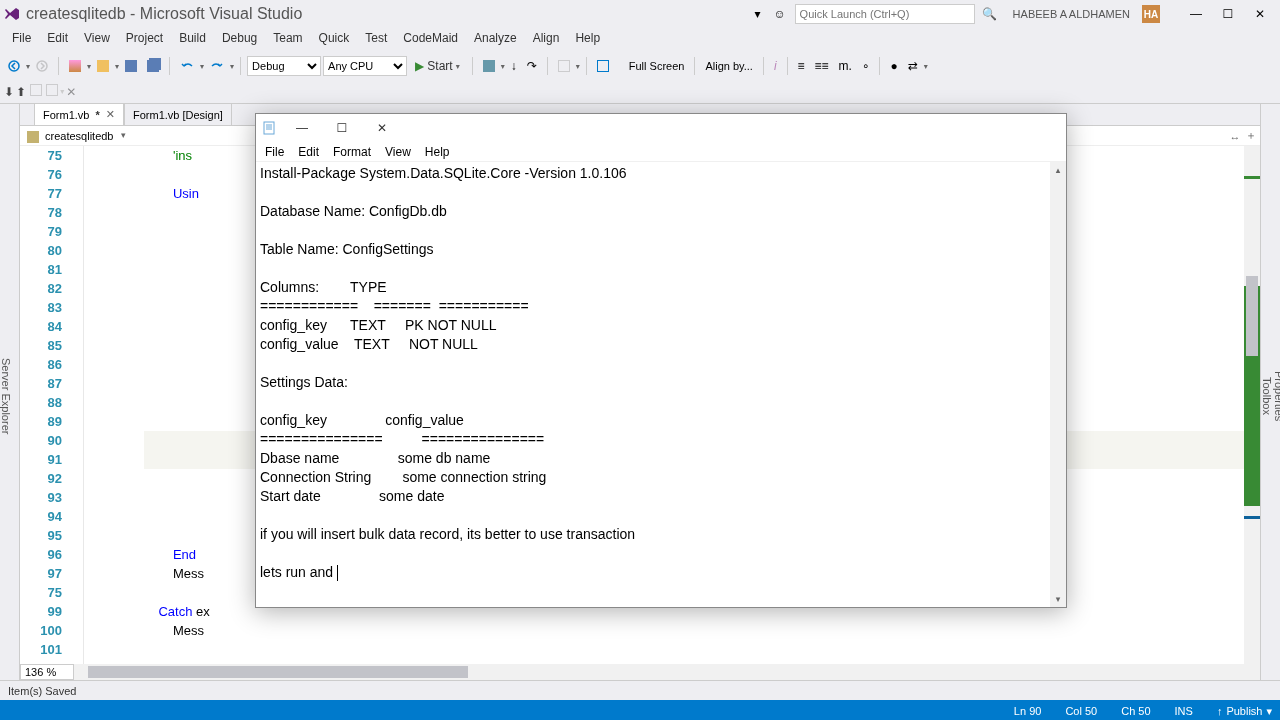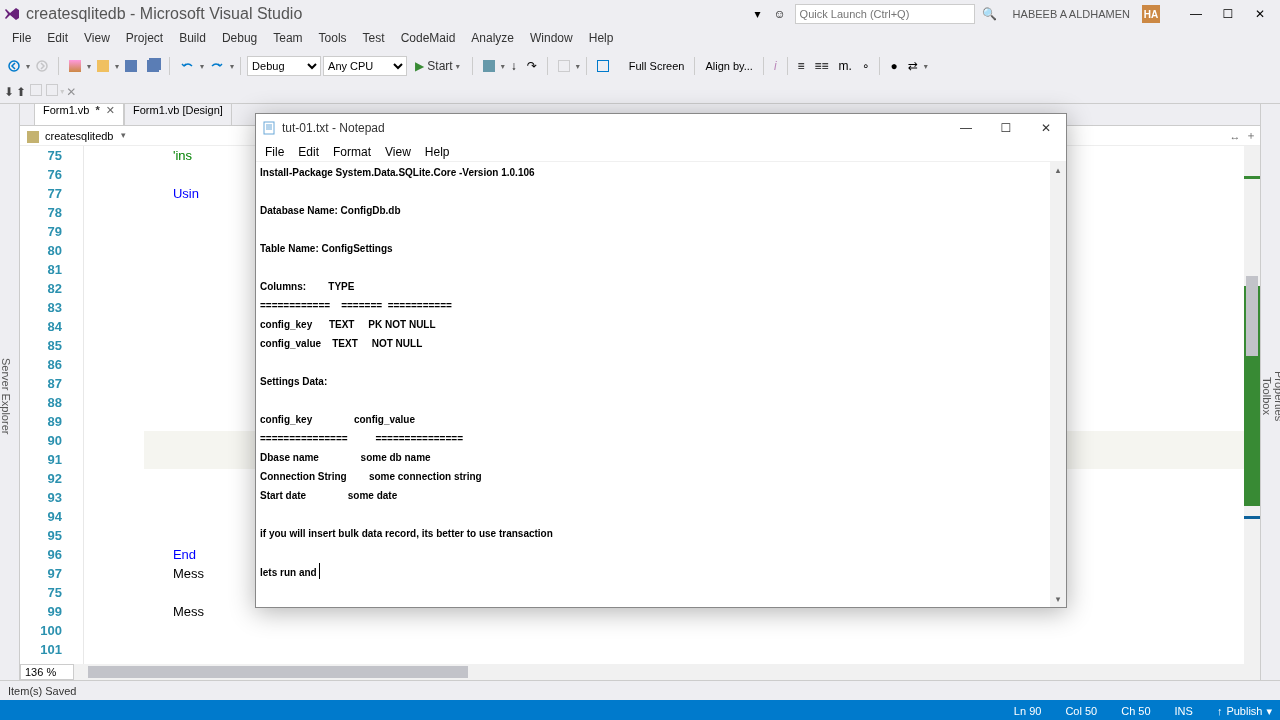--- a/index.html
+++ b/index.html
@@ -34,21 +34,21 @@
 .toolbar2 { height: 24px; background: #eeeef2; display: flex; align-items: center; padding: 0 4px; gap: 2px; border-bottom: 1px solid #ccc; }
 
 
 .main { display: flex; height: 576px; position: relative; }
 .left-rail { width: 20px; background: #eeeef2; writing-mode: vertical-lr; text-align: center; font-size: 11px; color: #555; padding-top: 8px; border-right: 1px solid #ccc; }
 .right-rail { width: 20px; background: #eeeef2; writing-mode: vertical-lr; text-align: center; font-size: 11px; color: #555; padding-top: 8px; border-left: 1px solid #ccc; }
 .editor-area { flex: 1; background: #fff; position: relative; display: flex; flex-direction: column; }
 
 
 .tabs { height: 22px; background: #eeeef2; display: flex; align-items: flex-end; padding-left: 14px; border-bottom: 1px solid #ccc; }
-.tab { height: 22px; padding: 0 8px; display: flex; align-items: flex-start; gap: 6px; font-size: 11px; border: 1px solid #ccc; border-bottom: none; background: #eeeef2; cursor: pointer; }
+.tab { height: 22px; padding: 0 8px; display: flex; align-items: center; gap: 6px; font-size: 11px; border: 1px solid #ccc; border-bottom: none; background: #eeeef2; cursor: pointer; }
 .tab.active { background: #fff; }
 .tab .dirty { color: #333; font-weight: bold; }
 .tab .close { cursor: pointer; color: #666; }
 
 
 .breadcrumb { height: 20px; background: #fff; border-bottom: 1px solid #eee; display: flex; align-items: center; padding-left: 4px; font-size: 11px; position: relative; }
 .breadcrumb .bc { border: 1px solid transparent; padding: 1px 14px 1px 20px; position: relative; }
 .breadcrumb .bc::after { content: '▾'; position: absolute; right: 2px; top: 1px; font-size: 9px; color: #666; }
 .breadcrumb .bc::before { content: ''; position: absolute; left: 2px; top: 2px; width: 12px; height: 12px; background: #c4b270; }
 .breadcrumb .right-ctrl { position: absolute; right: 2px; display: flex; gap: 2px; }
@@ -76,21 +76,21 @@
 
 
 .notepad { position: absolute; left: 255px; top: 113px; width: 812px; height: 495px; background: #fff; border: 1px solid #888; box-shadow: 0 4px 24px rgba(0,0,0,0.3); display: flex; flex-direction: column; }
 .np-title { height: 28px; background: #fff; display: flex; align-items: center; padding-left: 6px; }
 .np-title .np-icon { width: 14px; height: 14px; margin-right: 6px; display: inline-flex; }
 .np-title .np-text { flex: 1; font-size: 12px; color: #333; }
 .np-title .np-wc { display: flex; }
 .np-title .np-wc .npc { width: 40px; height: 24px; display: inline-flex; align-items: center; justify-content: center; cursor: pointer; color: #333; }
 .np-menu { height: 20px; background: #fff; display: flex; align-items: center; padding-left: 2px; font-size: 12px; border-bottom: 1px solid #f0f0f0; }
 .np-menu .npm { padding: 1px 7px; cursor: pointer; }
-.np-body { flex: 1; padding: 2px 4px; font-family: Consolas, 'Courier New', monospace; font-size: 10px; line-height: 18px; white-space: pre; overflow: hidden; position: relative; font-weight: bold; }
+.np-body { flex: 1; padding: 2px 4px; font-family: Consolas, 'Courier New', monospace; font-size: 14px; line-height: 18px; white-space: pre; overflow: hidden; position: relative; }
 .np-body .caret { display: inline-block; width: 1px; height: 16px; background: #000; vertical-align: text-bottom; animation: blink 1s step-end infinite; }
 @keyframes blink { 50% { opacity: 0; } }
 .np-vscroll { position: absolute; right: 0; top: 48px; bottom: 0; width: 16px; background: #f1f1f1; }
 .np-vscroll .up, .np-vscroll .down { position: absolute; left: 0; right: 0; height: 16px; display: flex; align-items: center; justify-content: center; color: #666; font-size: 9px; }
 .np-vscroll .up { top: 0; } .np-vscroll .down { bottom: 0; }
 
 
 .bottom-status { height: 20px; background: #eeeef2; color: #333; display: flex; align-items: center; padding: 0 8px; font-size: 11px; border-top: 1px solid #ccc; }
 .bottom-status .left { flex: 1; }
 
@@ -129,25 +129,25 @@
 </div>
 
 <div class="menubar" id="menubar">
     <span class="mi">File</span>
     <span class="mi">Edit</span>
     <span class="mi">View</span>
     <span class="mi">Project</span>
     <span class="mi">Build</span>
     <span class="mi">Debug</span>
     <span class="mi">Team</span>
-    <span class="mi">Tools</span>
+    <span class="mi">Quick</span>
     <span class="mi">Test</span>
     <span class="mi">CodeMaid</span>
     <span class="mi">Analyze</span>
-    <span class="mi">Window</span>
+    <span class="mi">Align</span>
     <span class="mi">Help</span>
   </div>
 
 <div class="toolbar">
   <span class="tb">
       <svg width="12" height="12">
         <circle cx="6" cy="6" r="5" fill="none" stroke="#007acc" stroke-width="1.5"></circle>
         <path d="M7 3 L4 6 L7 9" fill="none" stroke="#007acc" stroke-width="1.5"></path>
       </svg>
     </span>
@@ -312,20 +312,21 @@
           <div class="cl">        </div>
           <div class="cl hl-line">        </div>
           <div class="cl hl-line">        </div>
           <div class="cl">        </div>
           <div class="cl">        </div>
           <div class="cl">        </div>
           <div class="cl">        </div>
           <div class="cl">        <span class="kw">End</span> </div>
           <div class="cl">        Mess</div>
           <div class="cl">        </div>
+          <div class="cl">    <span class="kw">Catch</span> ex</div>
           <div class="cl">        Mess</div>
           <div class="cl">    </div>
         </div>
       <div class="vscroll">
         <div class="marker green" style="top:30px"></div>
         <div class="marker green" style="top:140px;height:220px"></div>
         <div class="marker blue" style="top:370px"></div>
         <div class="thumb"></div>
       </div>
     </div>
@@ -360,21 +361,20 @@
 <div class="notepad">
   <div class="np-title">
     <span class="np-icon">
         <svg width="14" height="14">
           <rect x="2" y="1" width="10" height="12" fill="#fff" stroke="#6aa8d8"></rect>
           <line x1="4" y1="4" x2="10" y2="4" stroke="#6aa8d8"></line>
           <line x1="4" y1="6" x2="10" y2="6" stroke="#6aa8d8"></line>
           <line x1="4" y1="8" x2="10" y2="8" stroke="#6aa8d8"></line>
         </svg>
       </span>
-    <span class="np-text">tut-01.txt - Notepad</span>
     <div class="np-wc">
       <span class="npc">—</span>
       <span class="npc">☐</span>
       <span class="npc">✕</span>
     </div>
   </div>
   <div class="np-menu" id="npmenu">
       <span class="npm">File</span>
       <span class="npm">Edit</span>
       <span class="npm">Format</span>

